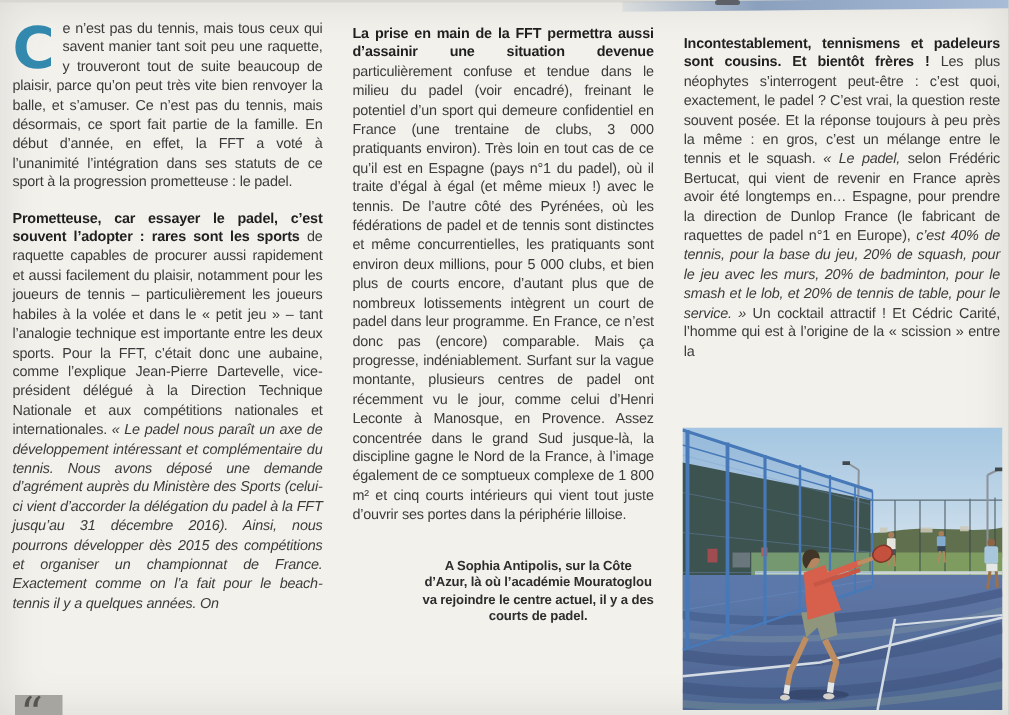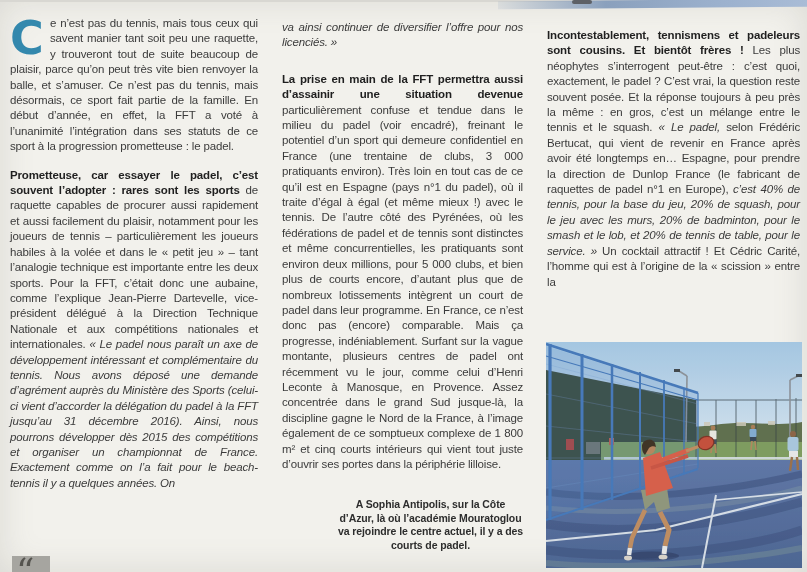--- a/index.html
+++ b/index.html
@@ -69,21 +69,20 @@
   <div class="scan-topline"></div>
   <div class="scan-band"></div>
   <div class="scan-speck"></div>
 
   <div class="col col1">
     <p class="para"><span class="dropcap">C</span><span class="run-normal">e n’est pas du tennis, mais tous ceux qui savent manier tant soit peu une raquette, y trouveront tout de suite beaucoup de plaisir, parce qu’on peut très vite bien renvoyer la balle, et s’amuser. Ce n’est pas du tennis, mais désormais, ce sport fait partie de la famille. En début d’année, en effet, la FFT a voté à l’unanimité l’intégration dans ses statuts de ce sport à la progression prometteuse : le padel.</span></p>
     <p class="para"><span class="run-bold">Prometteuse, car essayer le padel, c’est souvent l’adopter : rares sont les sports </span><span class="run-normal">de raquette capables de procurer aussi rapidement et aussi facilement du plaisir, notamment pour les joueurs de tennis – particulièrement les joueurs habiles à la volée et dans le « petit jeu » – tant l’analogie technique est importante entre les deux sports. Pour la FFT, c’était donc une aubaine, comme l’explique Jean-Pierre Dartevelle, vice-président délégué à la Direction Technique Nationale et aux compétitions nationales et internationales. </span><span class="run-italic">« Le padel nous paraît un axe de développement intéressant et complémentaire du tennis. Nous avons déposé une demande d’agrément auprès du Ministère des Sports (celui-ci vient d’accorder la délégation du padel à la FFT jusqu’au 31 décembre 2016). Ainsi, nous pourrons développer dès 2015 des compétitions et organiser un championnat de France. Exactement comme on l’a fait pour le beach-tennis il y a quelques années. On</span></p>
   </div>
 
   <div class="col col2">
-    <p class="para lead-in"><span class="run-italic">va ainsi continuer de diversifier l’offre pour nos licenciés. »</span></p>
     <p class="para"><span class="run-bold">La prise en main de la FFT permettra aussi d’assainir une situation devenue </span><span class="run-normal">particulièrement confuse et tendue dans le milieu du padel (voir encadré), freinant le potentiel d’un sport qui demeure confidentiel en France (une trentaine de clubs, 3 000 pratiquants environ). Très loin en tout cas de ce qu’il est en Espagne (pays n°1 du padel), où il traite d’égal à égal (et même mieux !) avec le tennis. De l’autre côté des Pyrénées, où les fédérations de padel et de tennis sont distinctes et même concurrentielles, les pratiquants sont environ deux millions, pour 5 000 clubs, et bien plus de courts encore, d’autant plus que de nombreux lotissements intègrent un court de padel dans leur programme. En France, ce n’est donc pas (encore) comparable. Mais ça progresse, indéniablement. Surfant sur la vague montante, plusieurs centres de padel ont récemment vu le jour, comme celui d’Henri Leconte à Manosque, en Provence. Assez concentrée dans le grand Sud jusque-là, la discipline gagne le Nord de la France, à l’image également de ce somptueux complexe de 1 800 m² et cinq courts intérieurs qui vient tout juste d’ouvrir ses portes dans la périphérie lilloise.</span></p>
     <p class="photo-caption">A Sophia Antipolis, sur la Côte d’Azur, là où l’académie Mouratoglou va rejoindre le centre actuel, il y a des courts de padel.</p>
   </div>
 
   <div class="col col3">
     <p class="para"><span class="run-bold">Incontestablement, tennismens et padeleurs sont cousins. Et bientôt frères ! </span><span class="run-normal">Les plus néophytes s’interrogent peut-être : c’est quoi, exactement, le padel ? C’est vrai, la question reste souvent posée. Et la réponse toujours à peu près la même : en gros, c’est un mélange entre le tennis et le squash. </span><span class="run-italic">« Le padel, </span><span class="run-normal">selon Frédéric Bertucat, qui vient de revenir en France après avoir été longtemps en… Espagne, pour prendre la direction de Dunlop France (le fabricant de raquettes de padel n°1 en Europe), </span><span class="run-italic">c’est 40% de tennis, pour la base du jeu, 20% de squash, pour le jeu avec les murs, 20% de badminton, pour le smash et le lob, et 20% de tennis de table, pour le service. » </span><span class="run-normal">Un cocktail attractif ! Et Cédric Carité, l’homme qui est à l’origine de la « scission » entre la</span></p>
   </div>
 
   <div class="photo">
     <svg width="256" height="226" viewBox="0 0 256 226" xmlns="http://www.w3.org/2000/svg">

